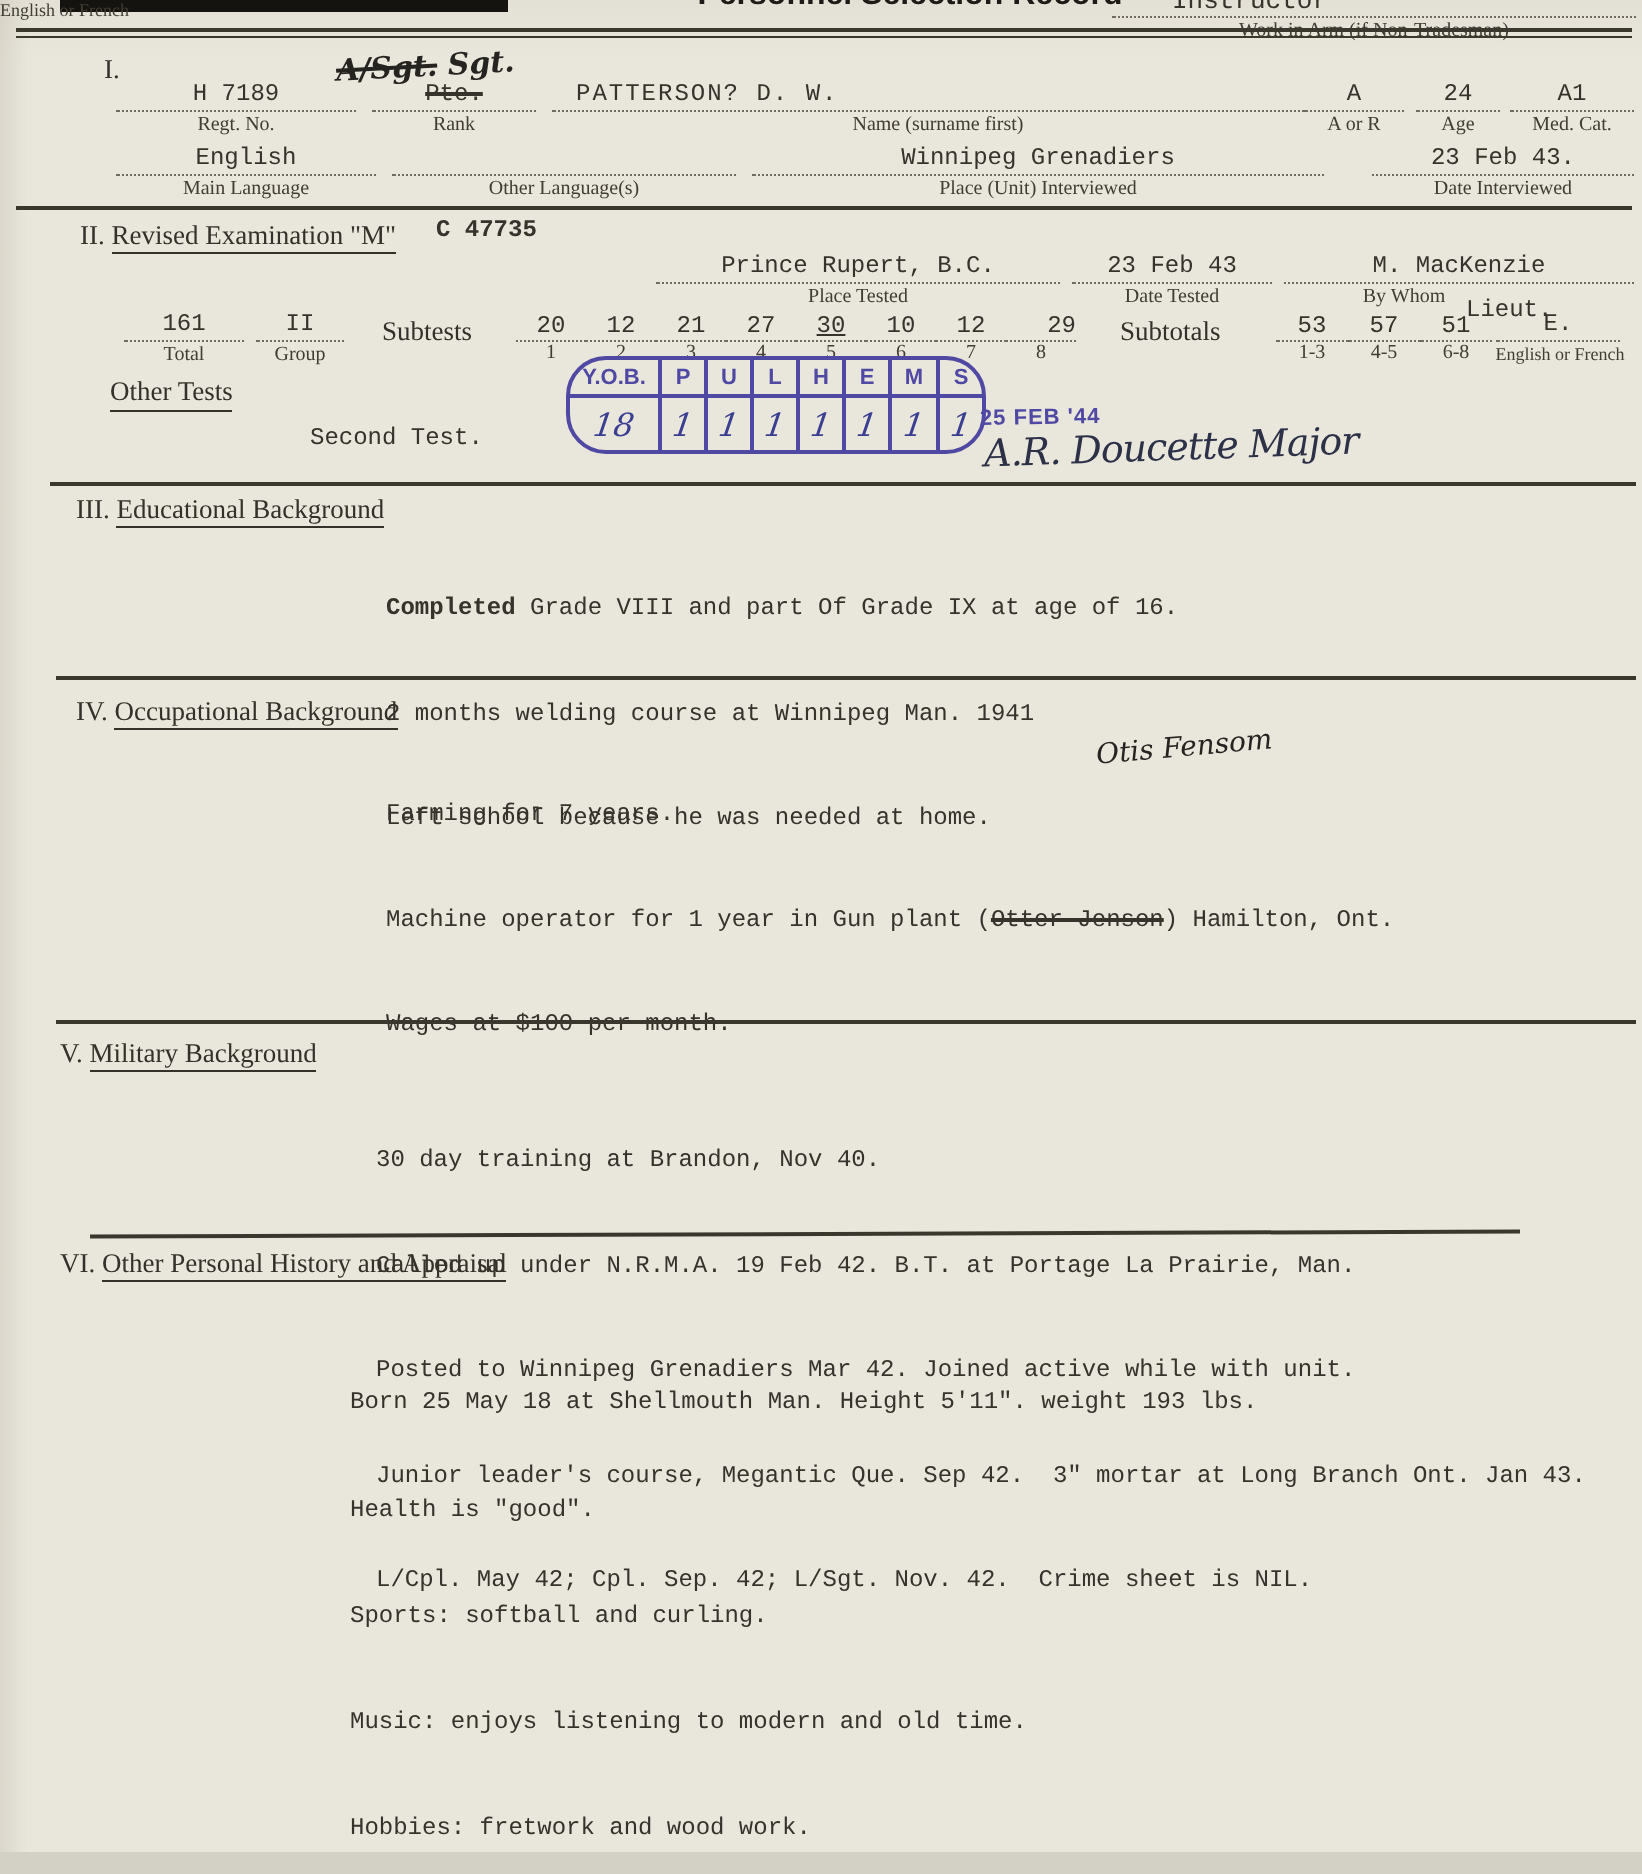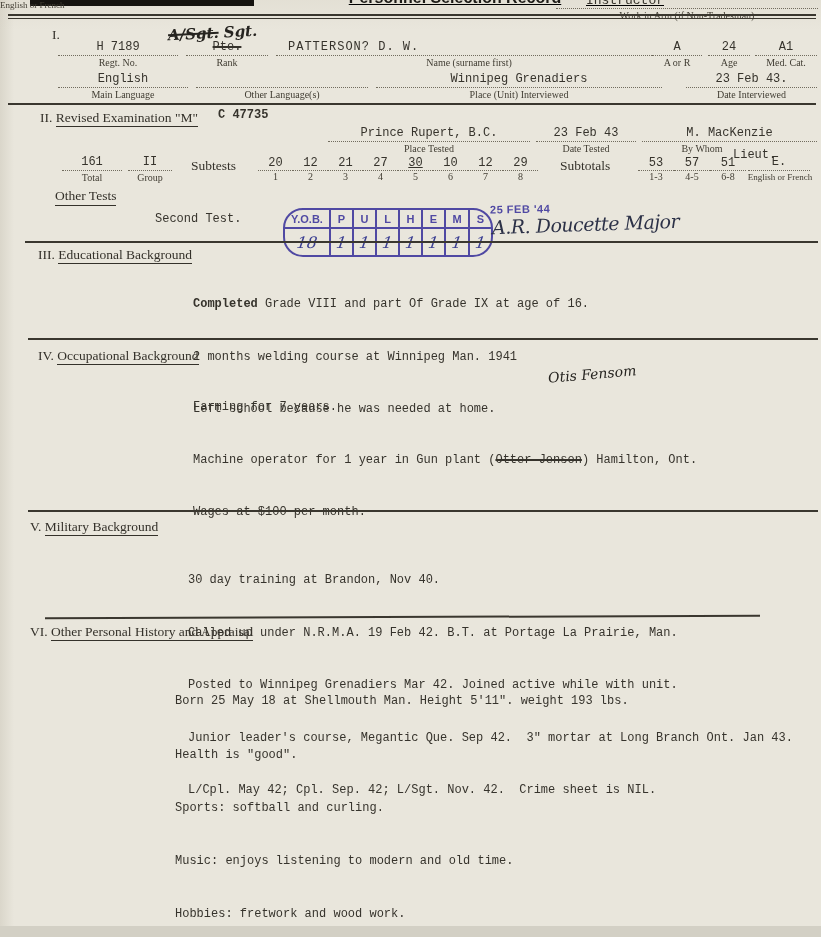--- a/index.html
+++ b/index.html
@@ -28,21 +28,21 @@
   
   .stamp{position:absolute; display:flex; border:2.2px solid #5049a3; background:rgba(255,255,255,0.0);}
   .stamp .col{display:flex; flex-direction:column; border-right:2px solid #5049a3;}
   .stamp .col:last-child{border-right:none;}
   .stamp .hd{height:17px; display:flex; align-items:center; justify-content:center;
      font-family:"Liberation Sans",sans-serif; font-size:11px; font-weight:bold; color:#5049a3; border-bottom:2px solid #5049a3; padding:0 2px;}
   .stamp .vl{height:26px; display:flex; align-items:center; justify-content:center;
      font-family:"DejaVu Serif",serif; font-style:italic; font-size:16px; color:#3b3f92; transform:skewX(-8deg);}
   .datestamp{font-family:"Liberation Sans",sans-serif; font-weight:bold; font-size:11px; color:#5049a3; letter-spacing:.5px; transform:rotate(-1deg);}
   .signature{font-family:"DejaVu Serif",serif; font-style:italic; font-size:19px; color:#2c3147; transform:rotate(-2deg); letter-spacing:-.5px; white-space:nowrap;}
-  .clip{overflow:hidden;text-decoration:underline;}
+  .clip{overflow:hidden;}
 </style>
 </head>
 <body>
 
 <div id="page">
 
   <div class="abs" style="left:30px;top:0;width:224px;height:6px;background:#15130f;"></div>
   <div class="abs clip" style="left:330px;top:0;width:250px;height:9px;">
     <div style="margin-top:-11px;font-weight:bold;font-size:16px;color:#1d1b17;text-align:center;">Personnel Selection Record</div>
   </div>
@@ -170,21 +170,21 @@
       </div>
     <div style="width:35px;">
         <div class="mono-c dotted" style="height:14px;">10</div>
         <div class="lbl">6</div>
       </div>
     <div style="width:35px;">
         <div class="mono-c dotted" style="height:14px;">12</div>
         <div class="lbl">7</div>
       </div>
     <div style="width:35px;">
-        <div class="mono-c dotted" style="height:14px;">29</div>
+        <div class="mono-c dotted" style="height:14px;text-align:right;">29</div>
         <div class="lbl">8</div>
       </div>
   </div>
 
   <div class="abs serifhead" style="left:560px;top:158px;">Subtotals</div>
 
   <div class="abs" style="left:638px;top:156px;display:flex;">
     <div style="width:36px;">
         <div class="mono-c dotted" style="height:14px;text-align:center;">53</div>
         <div class="lbl">1-3</div>
@@ -202,21 +202,21 @@
   <div class="field dotted" style="left:748px;top:156px;width:62px;height:14px;">
     <div class="val mono-c">E.</div>
     </div>
   <div class="abs lbl" style="font-size:9px;">English or French</div>
   <div class="abs lbl" style="left:740px;top:172px;width:80px;font-size:9px;">English or French</div>
 
   <div class="abs serifhead u" style="left:55px;top:188px;">Other Tests</div>
 
   <div class="abs mono" style="left:155px;top:212px;">Second Test.</div>
 
-  <div class="stamp" style="left:283px;top:208px;border-radius:20px;">
+  <div class="stamp" style="left:283px;top:178px;border-radius:20px;">
     <div class="col" style="width:44px;">
         <div class="hd">Y.O.B.</div>
         <div class="vl">18</div>
       </div>
     <div class="col" style="width:21px;">
         <div class="hd">P</div>
         <div class="vl">1</div>
       </div>
     <div class="col" style="width:21px;">
         <div class="hd">U</div>

